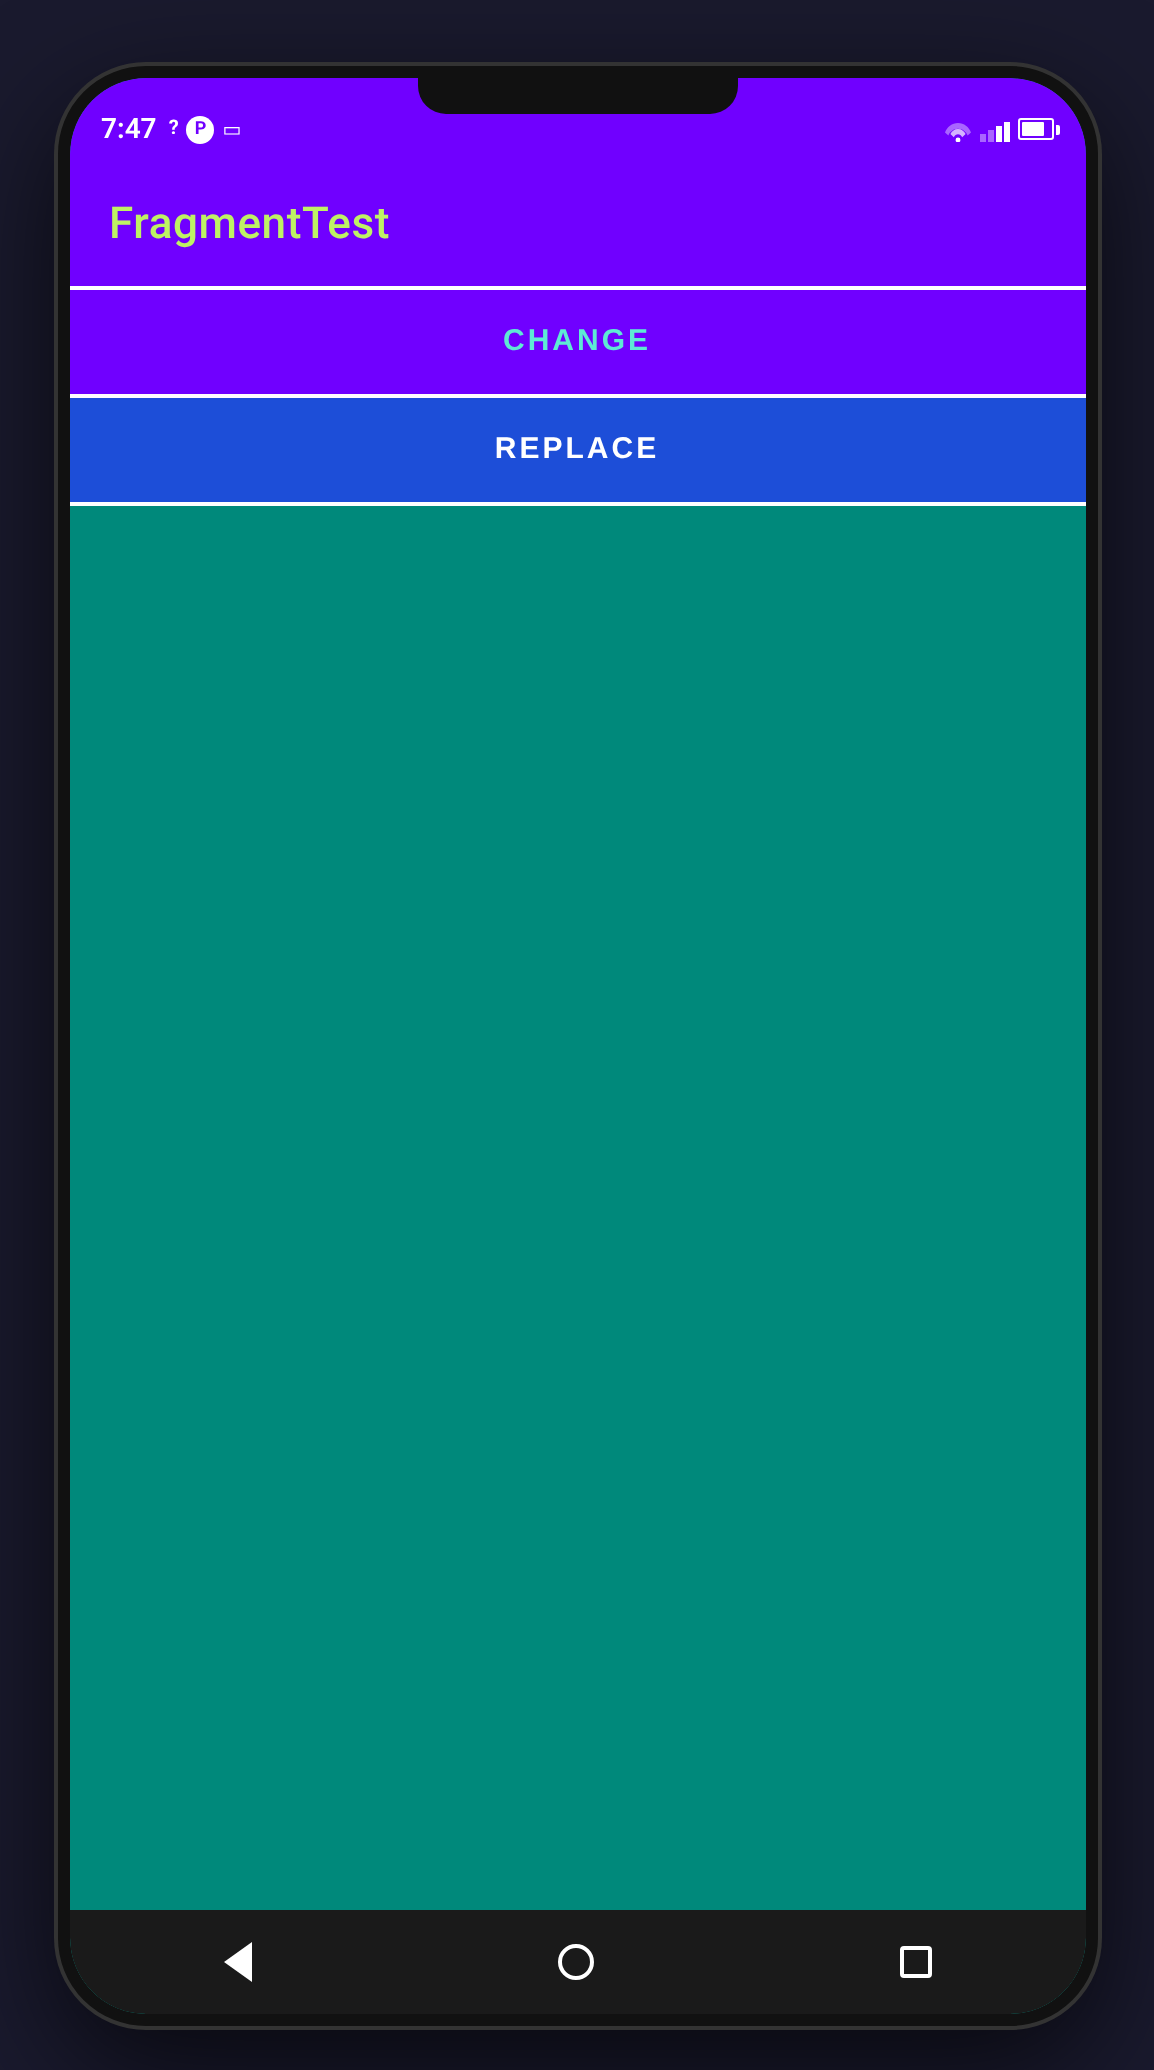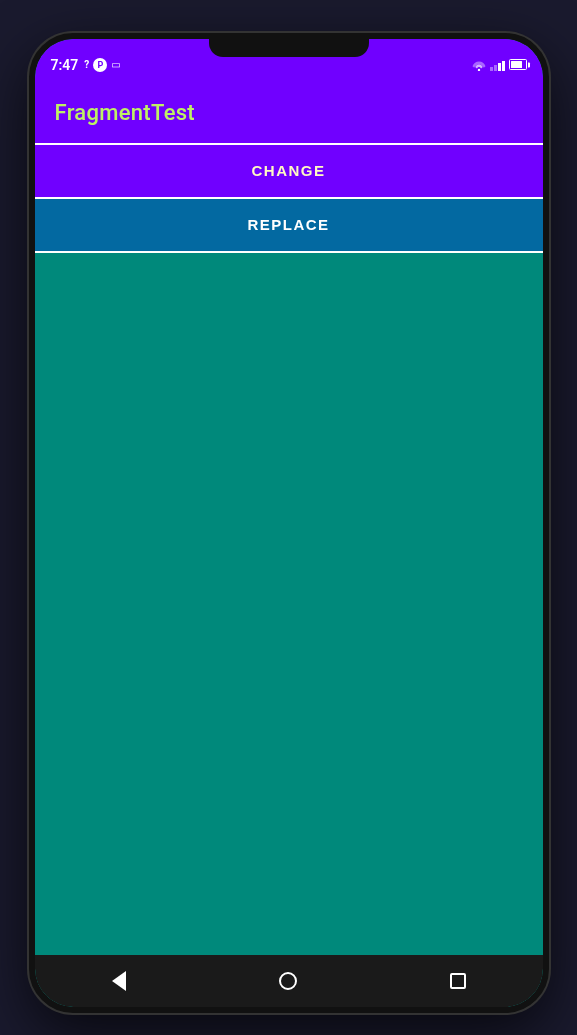--- a/index.html
+++ b/index.html
@@ -114,40 +114,40 @@
 
     .divider-top {
       height: 2px;
       background: white;
     }
 
     .btn-change {
       width: 100%;
       height: 52px;
       background: #7000ff;
-      color: #fef9c3;
+      color: #5eead4;
       border: none;
       font-size: 15px;
       font-weight: 700;
       letter-spacing: 1.5px;
       cursor: pointer;
       display: flex;
       align-items: center;
       justify-content: center;
     }
 
     .divider-mid {
       height: 2px;
       background: white;
     }
 
     .btn-replace {
       width: 100%;
       height: 52px;
-      background: #0369a1;
+      background: #1d4ed8;
       color: white;
       border: none;
       font-size: 15px;
       font-weight: 700;
       letter-spacing: 1.5px;
       cursor: pointer;
       display: flex;
       align-items: center;
       justify-content: center;
     }

